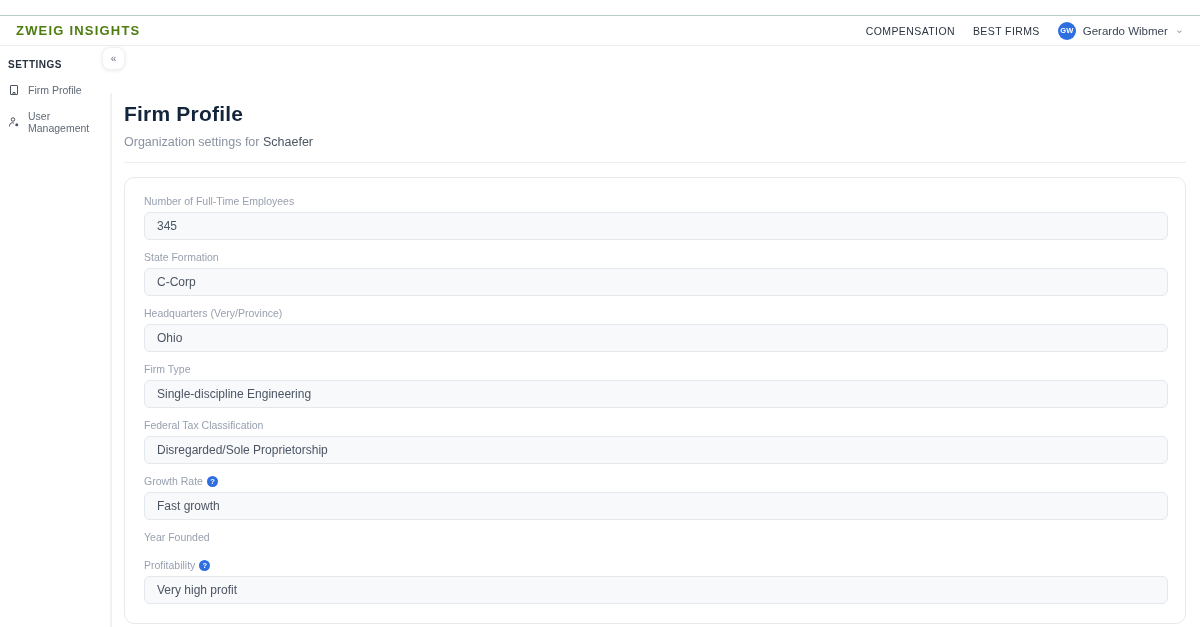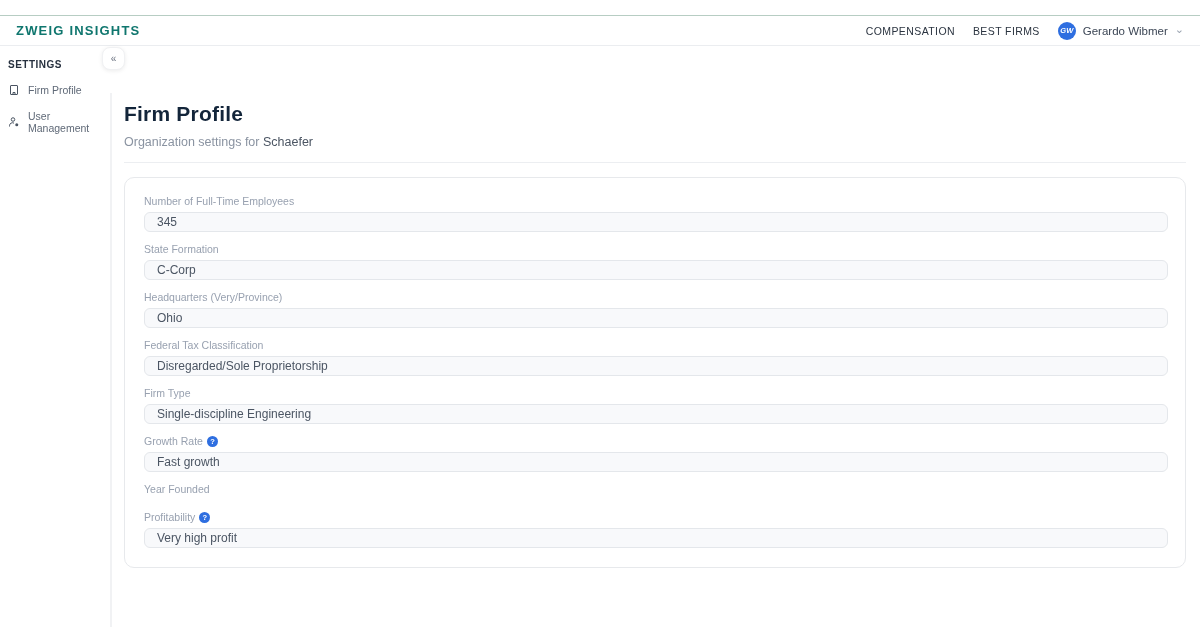--- a/index.html
+++ b/index.html
@@ -9,31 +9,31 @@
   
   .top-strip { height: 16px; background: #ffffff; border-bottom: 1px solid #b7cdc3; }
 
   
   .header {
     height: 30px; background: #ffffff; border-bottom: 1px solid #ebedf0;
     display: flex; align-items: center; padding: 0 16px;
   }
   .logo {
     font-size: 13px; font-weight: 700; letter-spacing: 1.2px;
-    color: #0f766e; cursor: pointer;
+    color: #4d7c0f; cursor: pointer;
   }
   .header-right { margin-left: auto; display: flex; align-items: center; gap: 18px; }
   .nav-link {
     font-size: 10.5px; letter-spacing: 0.4px; color: #2b3440; cursor: pointer;
   }
   .user-menu { display: flex; align-items: center; gap: 7px; cursor: pointer; }
   .avatar {
     width: 18px; height: 18px; border-radius: 50%; background: #2e6ee0;
     color: #ffffff; font-size: 7.5px; font-weight: 700;
-    display: flex; align-items: center; justify-content: center; font-style: italic;
+    display: flex; align-items: center; justify-content: center;
   }
   .user-name { font-size: 11.5px; color: #3c4655; }
   .chevron { font-size: 11px; color: #9aa3b0; line-height: 8px; transform: translateY(-2px); }
 
   
   .app { display: flex; height: 580px; }
   .sidebar {
     width: 111px; flex: 0 0 111px; padding: 10px 8px 0 8px; position: relative;
   }
   .sidebar-divider {
@@ -81,21 +81,21 @@
     font-size: 10.5px; color: #98a1b0; margin-bottom: 5px;
     display: flex; align-items: center; gap: 4px;
   }
   .info-icon {
     width: 11px; height: 11px; border-radius: 50%; background: #2e6ee0;
     color: #ffffff; font-size: 7.5px; font-weight: 700;
     display: inline-flex; align-items: center; justify-content: center;
     cursor: pointer;
   }
   .field-input {
-    width: 100%; height: 20px; background: #f8f9fb; border: 1px solid #e4e7eb;
+    width: 100%; height: 28px; background: #f8f9fb; border: 1px solid #e4e7eb;
     border-radius: 6px; padding: 0 12px; font-size: 12px; color: #4b5563;
     font-family: "Liberation Sans", sans-serif; outline: none;
   }
 </style>
 </head>
 <body>
 
 <div class="top-strip"></div>
 
 <div class="header">
@@ -164,27 +164,27 @@
           <div class="field-label">State Formation</div>
           <input class="field-input" value="C-Corp" style="">
         </div>
 
         <div class="field">
           <div class="field-label">Headquarters (Very/Province)</div>
           <input class="field-input" value="Ohio" style="">
         </div>
 
         <div class="field">
+          <div class="field-label">Firm Type</div>
+          <input class="field-input" value="Single-discipline Engineering" style="">
+        </div>
+
+        <div class="field">
           <div class="field-label">Federal Tax Classification</div>
           <input class="field-input" value="Disregarded/Sole Proprietorship" style="">
-        </div>
-
-        <div class="field">
-          <div class="field-label">Firm Type</div>
-          <input class="field-input" value="Single-discipline Engineering" style="">
         </div>
 
         <div class="field">
           <div class="field-label">
             <span>Growth Rate</span>
             <span class="info-icon">?</span>
           </div>
           <input class="field-input" value="Fast growth" style="">
         </div>
 

